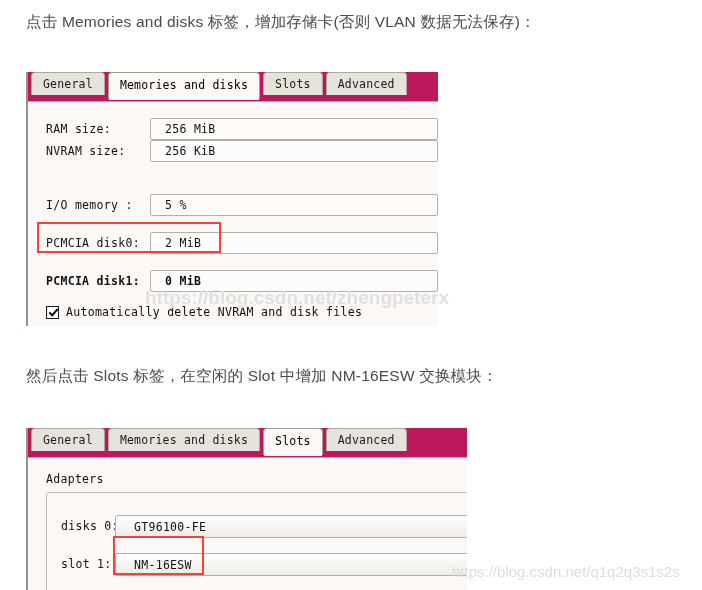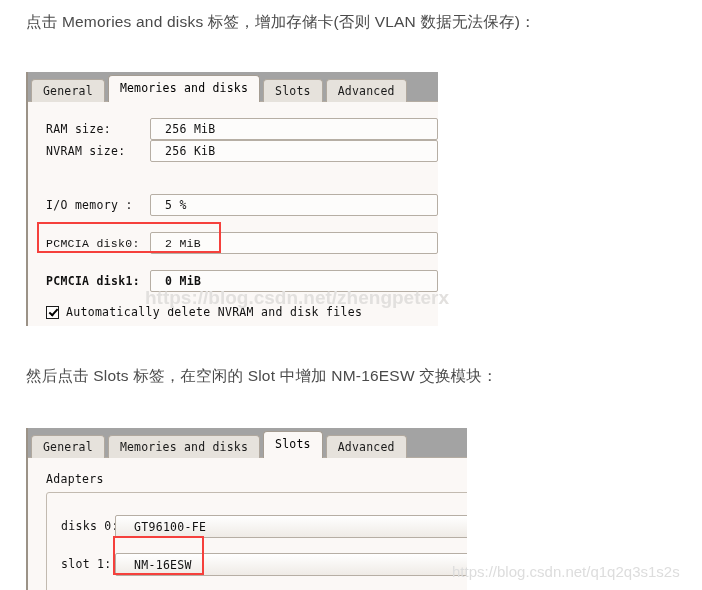--- a/index.html
+++ b/index.html
@@ -43,23 +43,22 @@
     background: #9b9287;
   }
 
   
   .tabstrip {
     position: absolute;
     left: 2px;
     top: 0;
     right: 0;
     height: 30px;
-    background: #a3a3a3;
+    background: #be185d;
     display: flex;
-    align-items: flex-end;
   }
   .tabstrip::after {
     content: "";
     position: absolute;
     left: 0; right: 0; bottom: 0;
     height: 1px;
     background: #b4aca2;
   }
   .tab {
     position: relative;
@@ -274,21 +273,21 @@
     <div class="row" style="top:34px;">
       <div class="row-label">NVRAM size:</div>
       <div class="row-input">256 KiB</div>
     </div>
 
     <div class="row" style="top:88px;">
       <div class="row-label">I/O memory :</div>
       <div class="row-input">5 %</div>
     </div>
 
-    <div class="row" style="top:126px;font-family:Liberation Mono, monospace;">
+    <div class="row" style="top:126px;">
       <div class="row-label">PCMCIA disk0:</div>
       <div class="row-input">2 MiB</div>
     </div>
 
     <div class="row" style="top:164px;font-weight:bold;">
       <div class="row-label">PCMCIA disk1:</div>
       <div class="row-input">0 MiB</div>
     </div>
 
     <div class="check-row" style="top:203px;">

